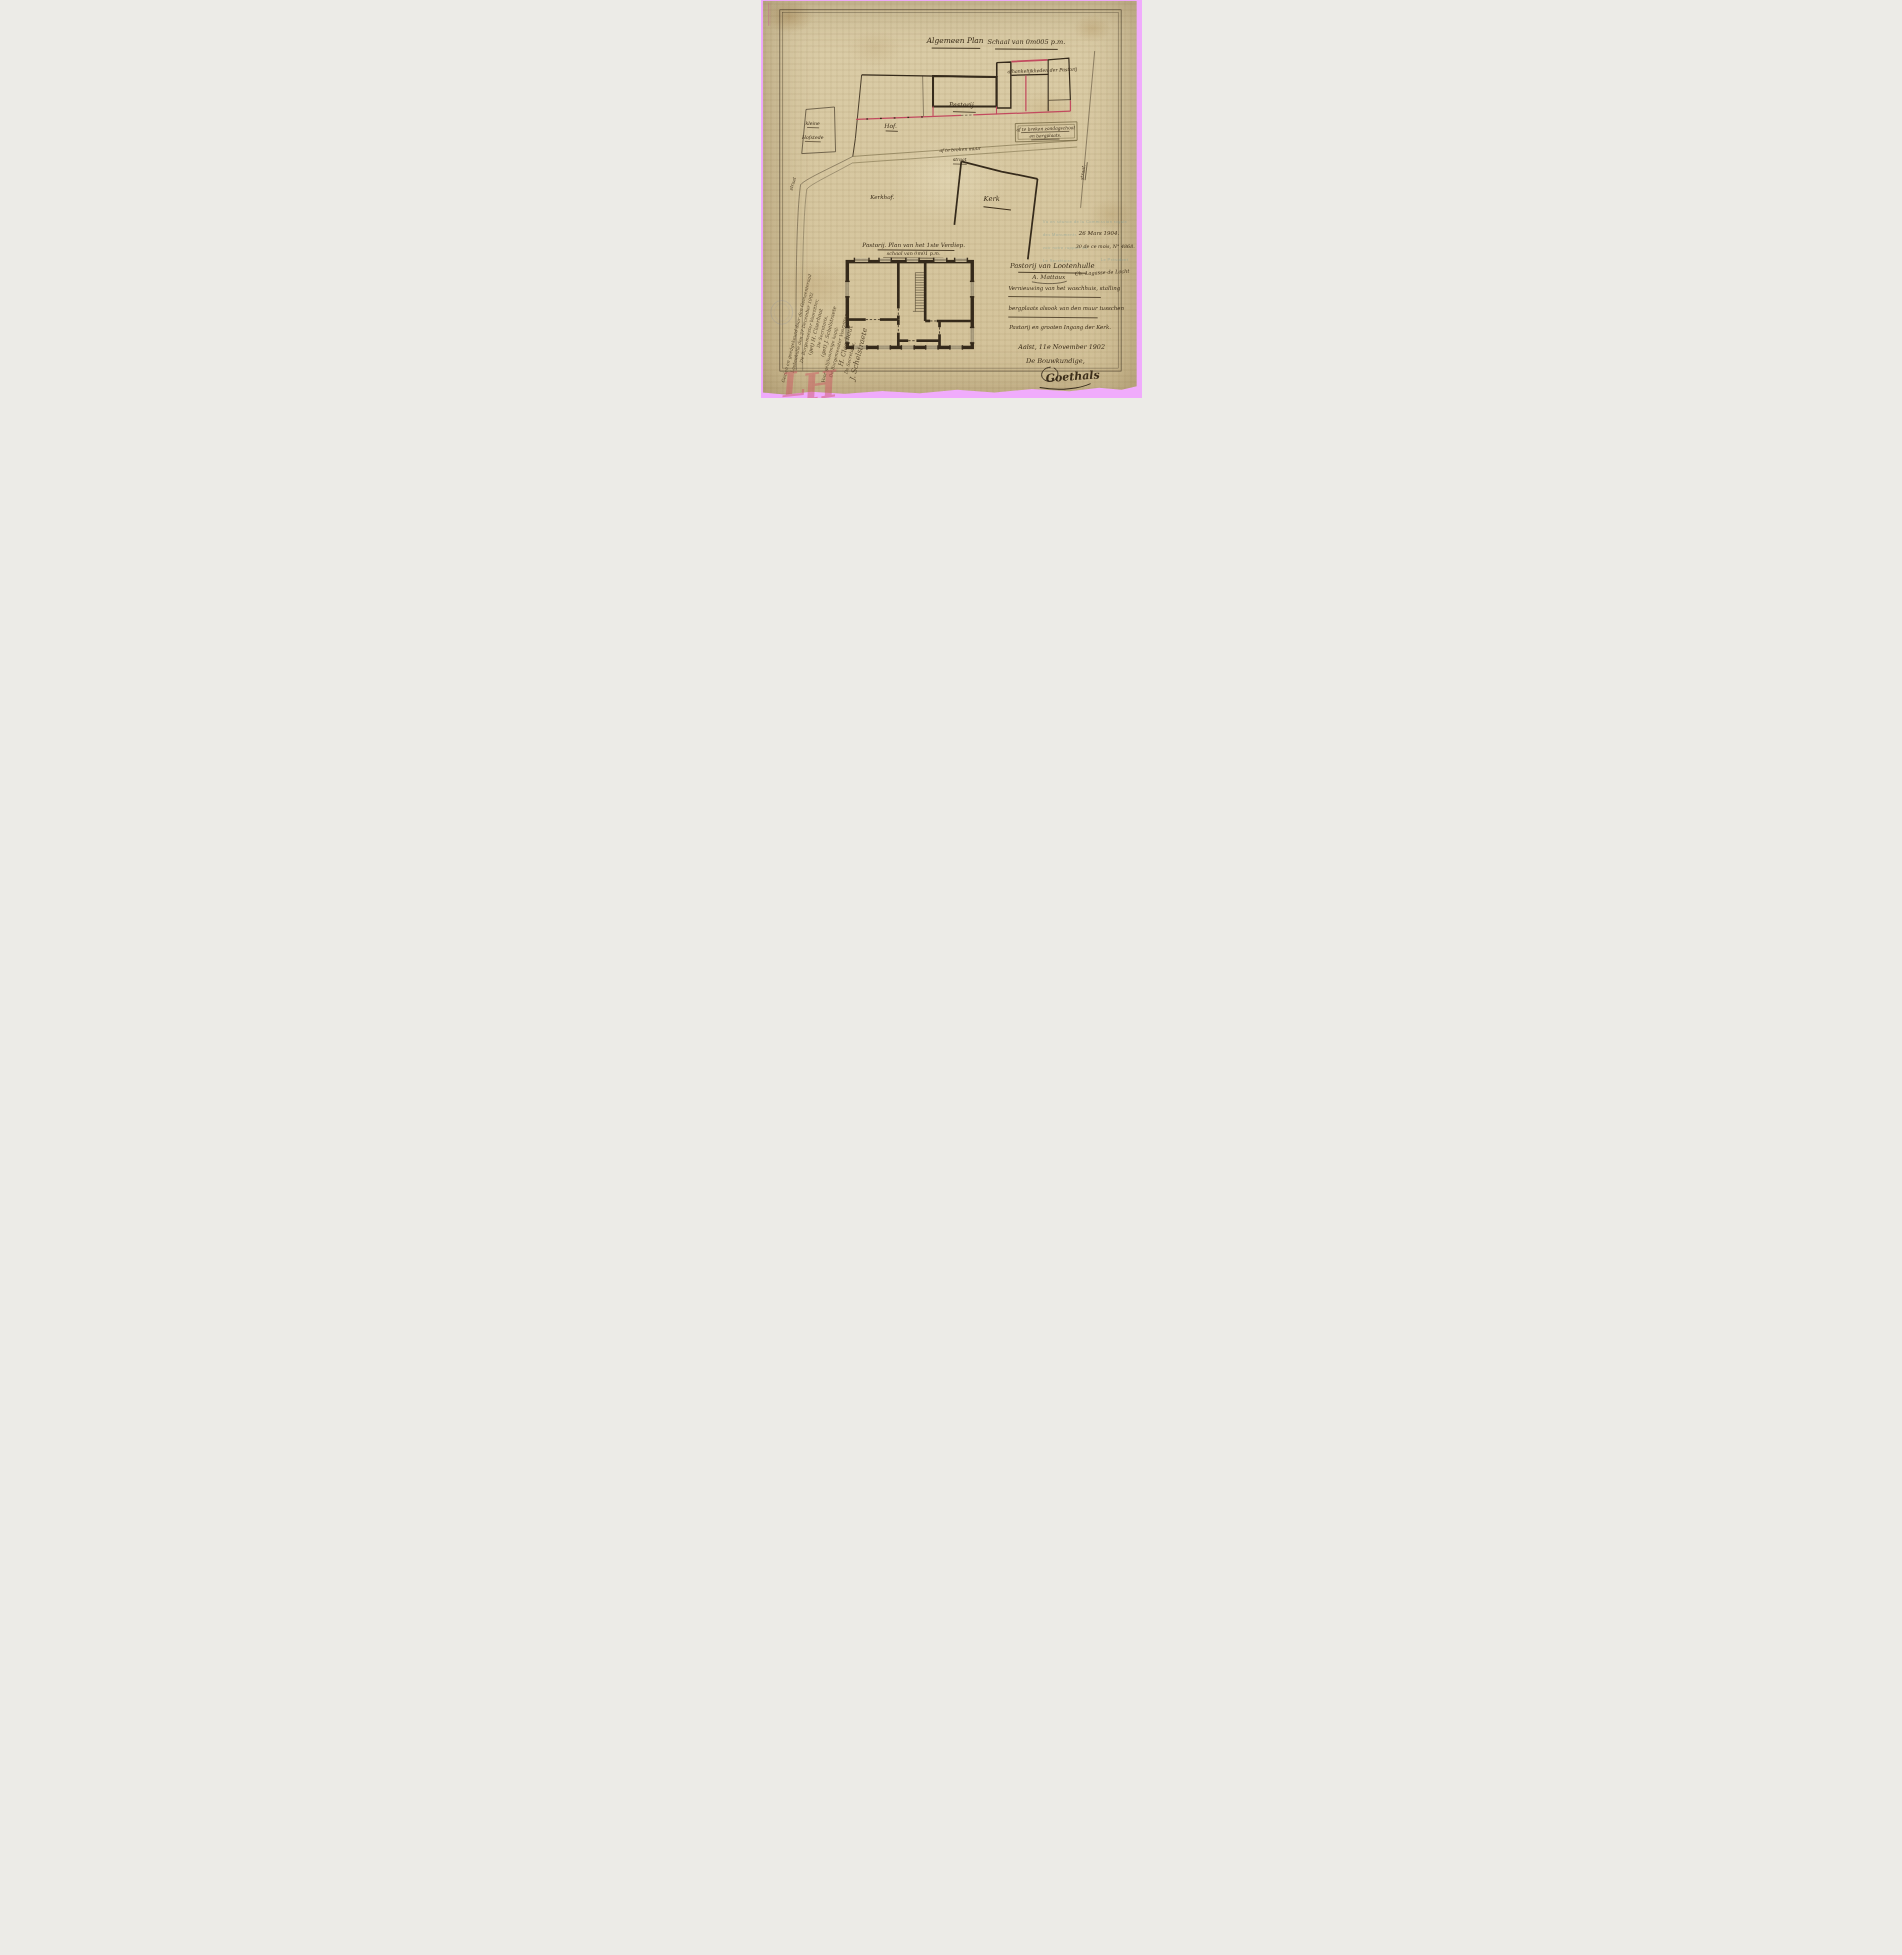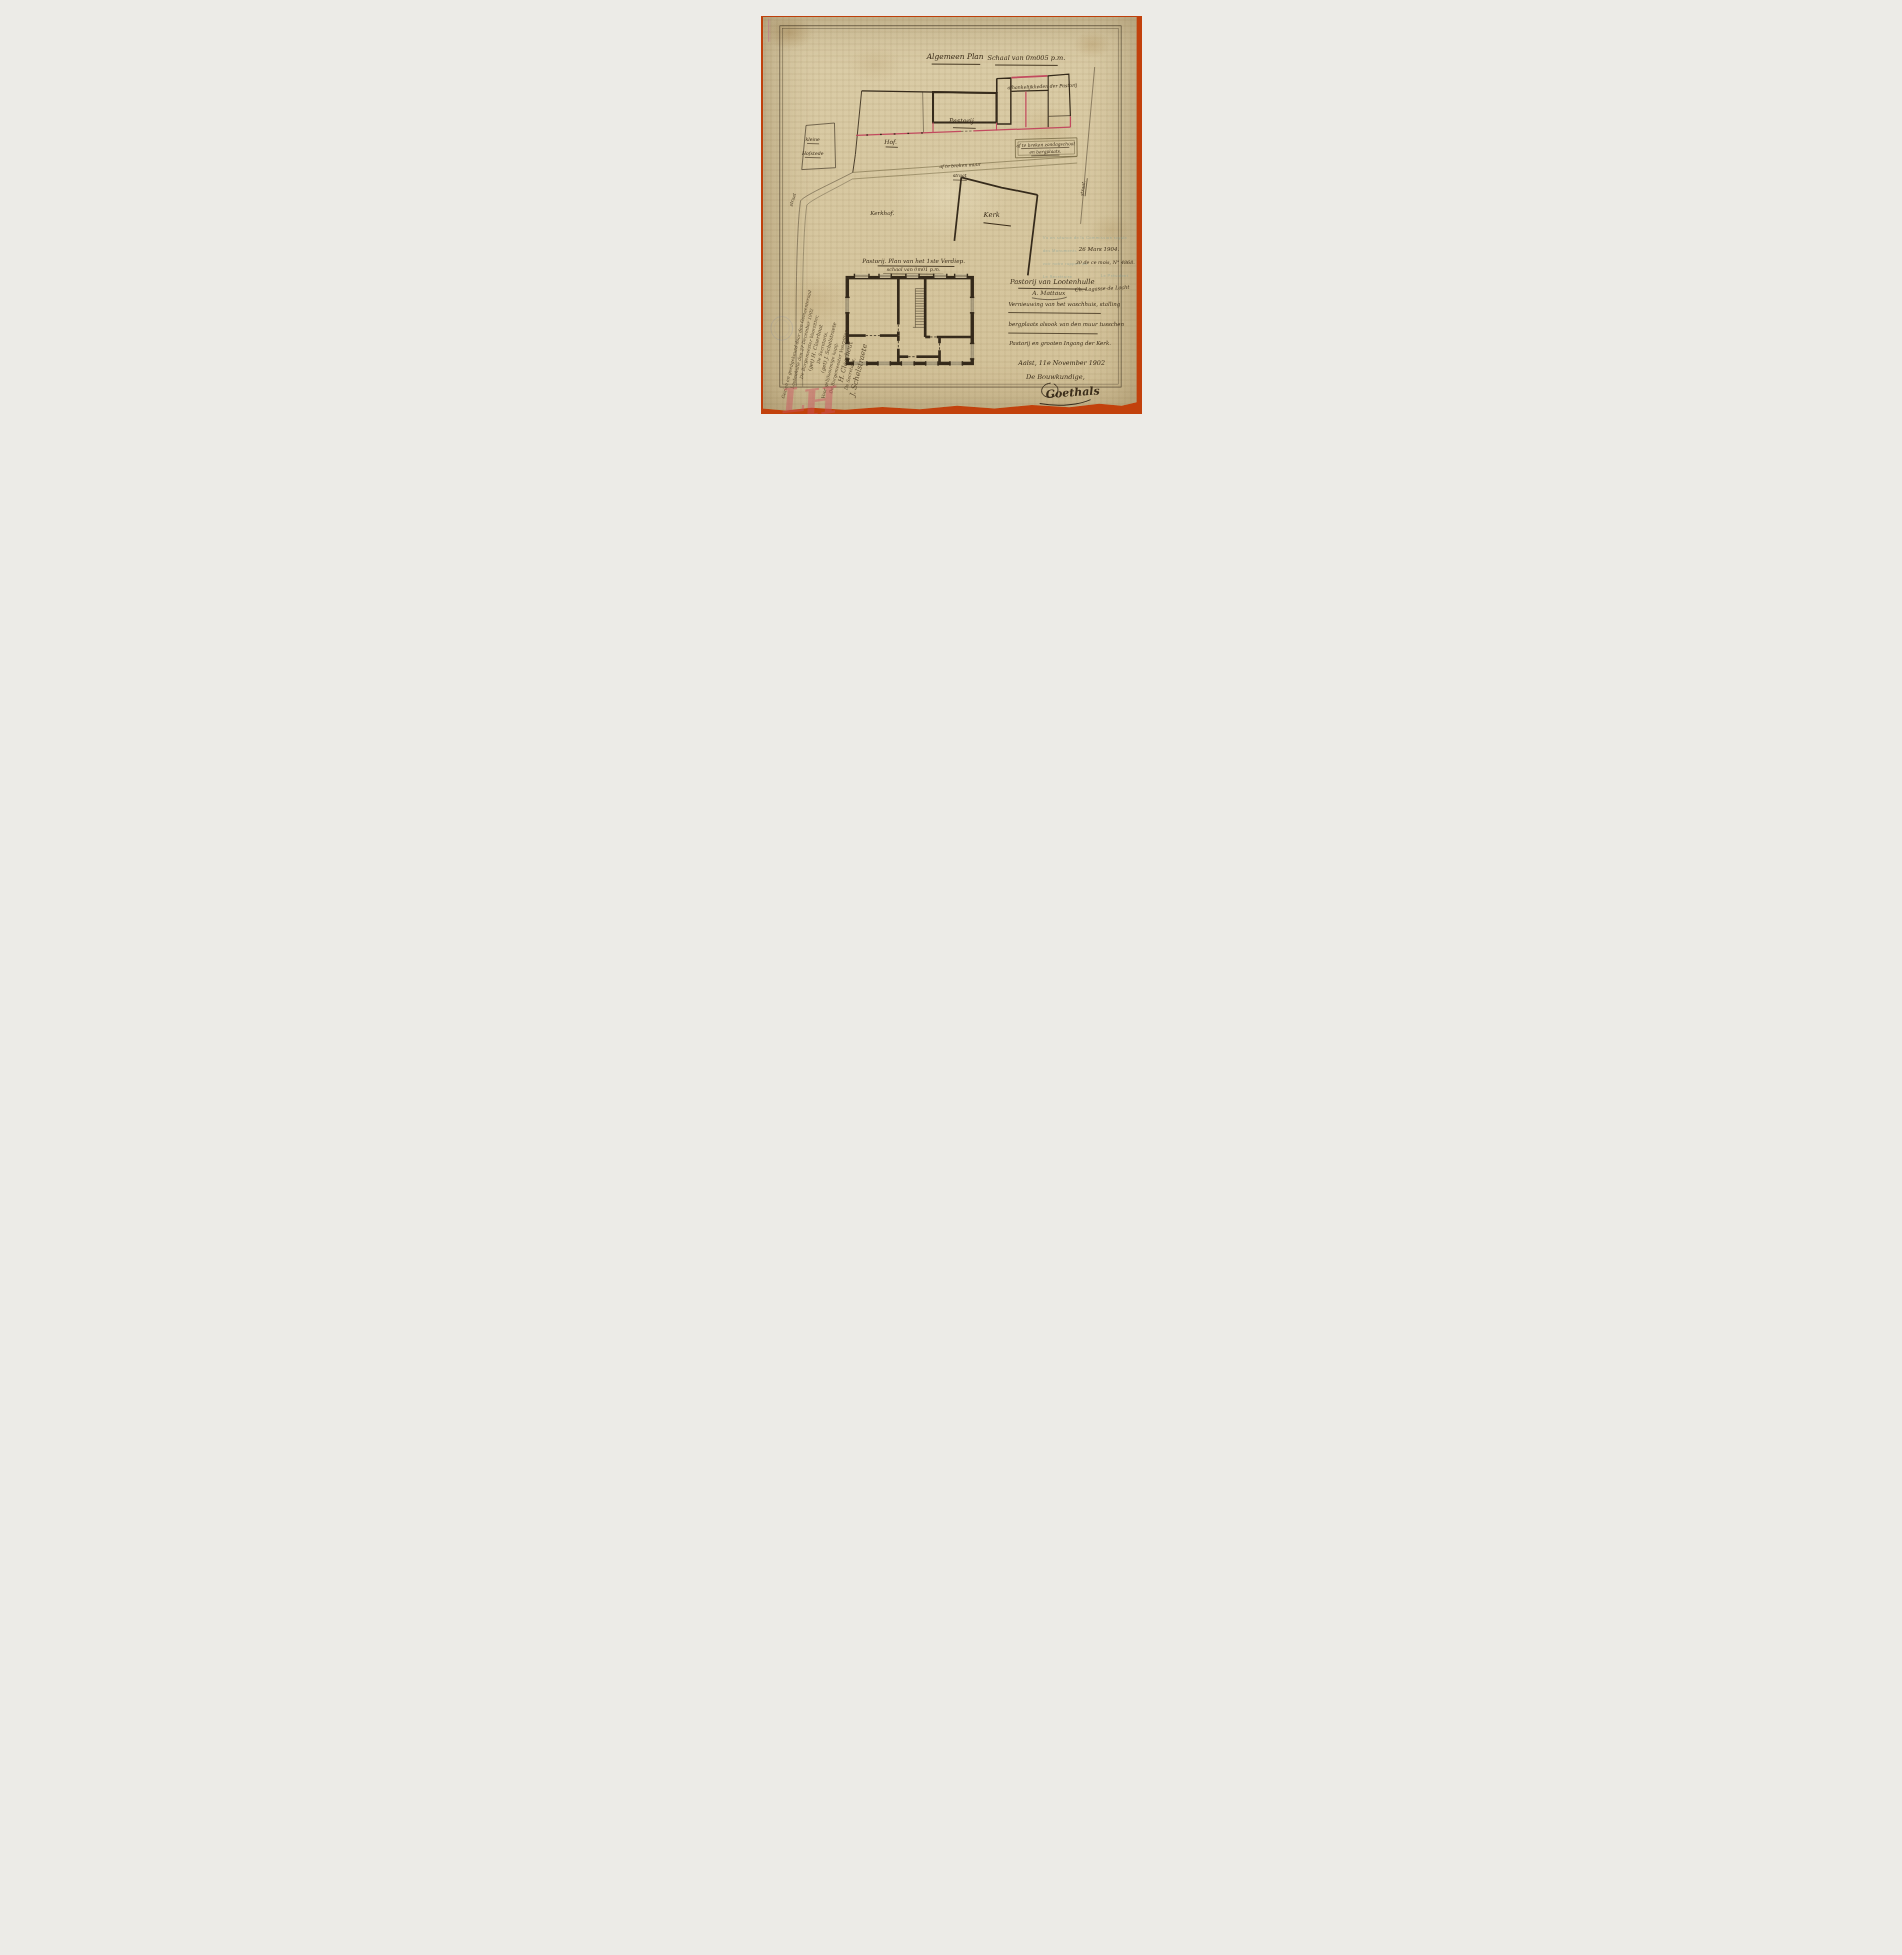--- a/index.html
+++ b/index.html
@@ -1,16 +1,16 @@
 <!DOCTYPE html>
 <html style="font-size:6.3px"><head>
 <meta charset="utf-8">
 <style>
   html,body{margin:0;padding:0;background:#ecebe7;}
-  .page{position:relative;width:381px;height:398px;margin:16px auto;background:#c2410c;overflow:hidden;}
+  .page{position:relative;width:381px;height:398px;margin:0 auto;background:#f0abfc;overflow:hidden;}
   .paper{
     position:absolute;left:.6%;top:.2%;right:1.3%;bottom:.6%;
     background:
       radial-gradient(ellipse 35px 23.5px at 7% 4%, rgba(146,106,48,.30), transparent 70%),
       radial-gradient(ellipse 27px 19.6px at 88% 7%, rgba(155,115,55,.22), transparent 70%),
       radial-gradient(ellipse 43px 31px at 76% 28%, rgba(160,122,60,.16), transparent 70%),
       radial-gradient(ellipse 51px 39px at 14% 72%, rgba(150,110,55,.14), transparent 70%),
       radial-gradient(ellipse 31px 23.5px at 93% 54%, rgba(150,115,55,.16), transparent 70%),
       radial-gradient(ellipse 39px 27px at 30% 12%, rgba(150,112,55,.12), transparent 70%),
       radial-gradient(ellipse 78px 59px at 50% 45%, rgba(255,250,228,.22), transparent 75%),

